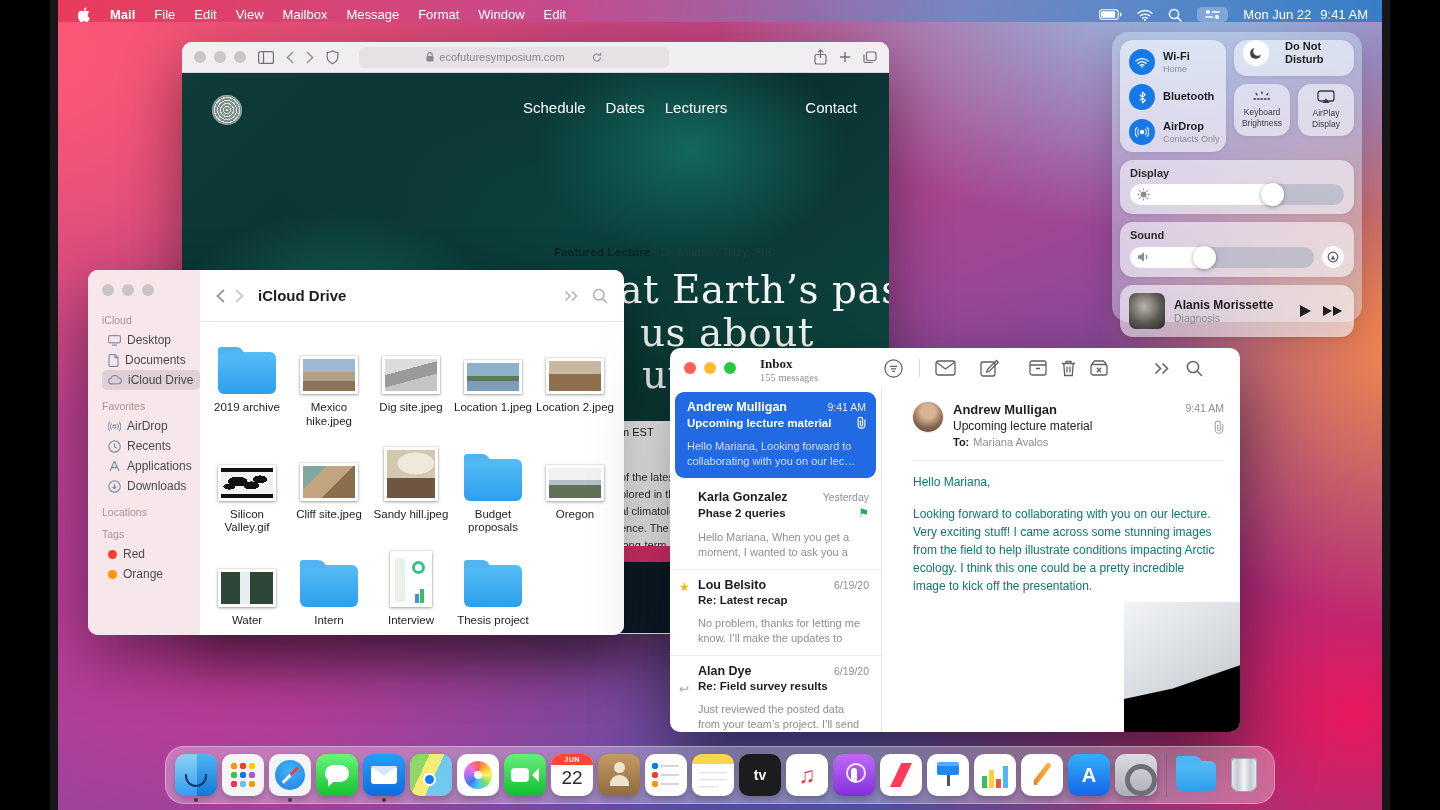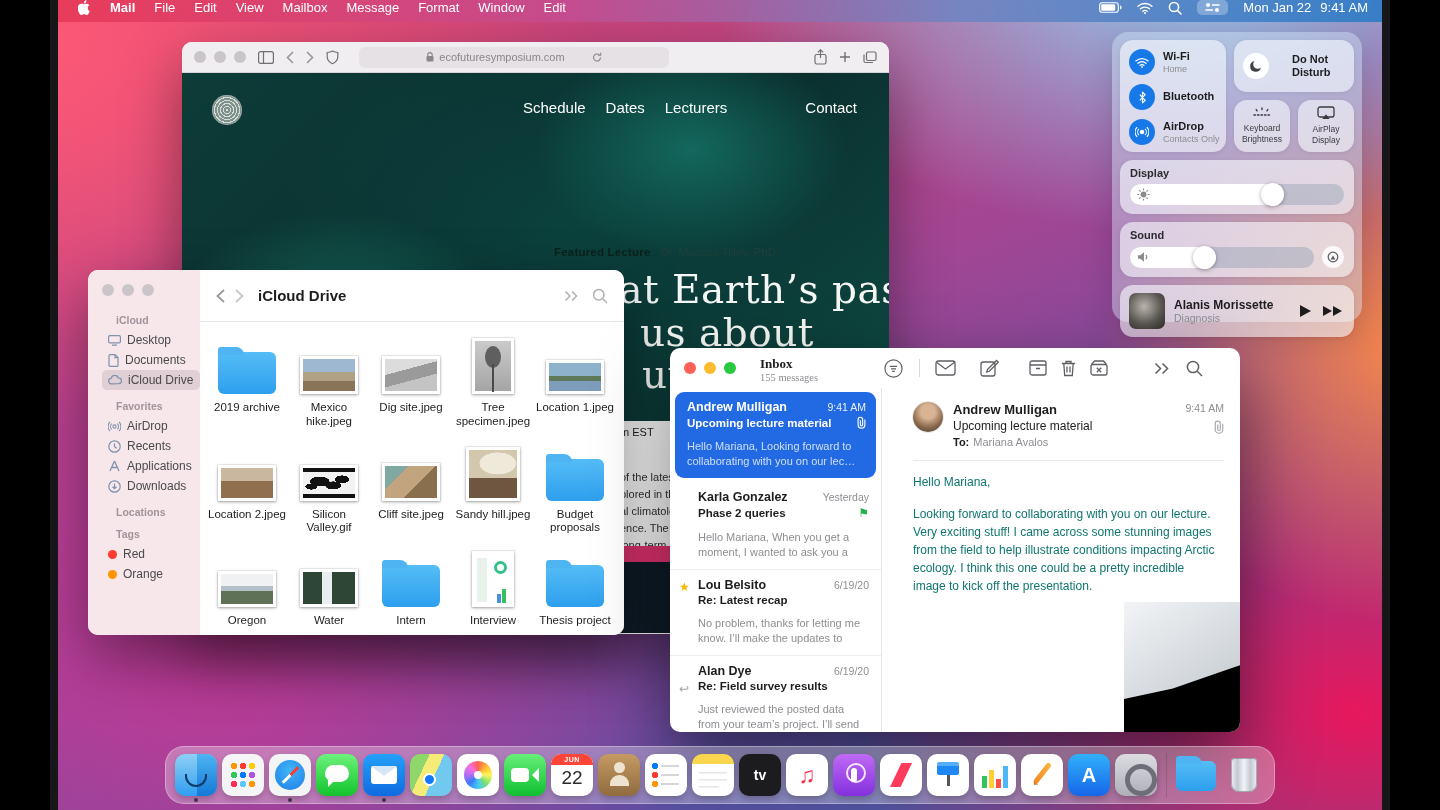--- a/index.html
+++ b/index.html
@@ -8,21 +8,21 @@
     box-shadow:0 0 0 8px #17171a;
     background:
       radial-gradient(900px 500px at 86% -5%, #8fd0f2 0%, rgba(143,208,242,0) 55%),
       radial-gradient(700px 620px at 103% 42%, #ff8a45 0%, rgba(255,138,69,0) 46%),
       radial-gradient(900px 700px at 98% 88%, #e8175d 0%, rgba(232,23,93,0) 55%),
       radial-gradient(1000px 620px at -5% 6%, #ff5a77 0%, rgba(255,90,119,0) 60%),
       radial-gradient(820px 720px at 12% 78%, #c23a97 0%, rgba(194,58,151,0) 62%),
       linear-gradient(160deg,#e0446e 0%,#a04694 45%,#5b4fa4 78%,#3d5f9f 100%);
   }
   
-  .menubar { position:absolute; top:0; left:0; right:0; height:22px; display:flex; align-items:flex-start;
+  .menubar { position:absolute; top:0; left:0; right:0; height:22px; display:flex; align-items:flex-end;
     padding:0 14px 0 20px; color:#fff; font-size:13px; z-index:50;
     background:linear-gradient(90deg, rgba(231,57,88,.92), rgba(196,77,146,.82) 38%, rgba(108,132,194,.82) 68%, rgba(47,124,198,.92));
   }
   .mb-left { display:flex; align-items:center; gap:19px; }
   .mb-apple { font-size:13px; }
   .mb-app { font-weight:bold; }
   .mb-right { margin-left:auto; display:flex; align-items:center; gap:15px; }
   .mb-ccwrap { background:rgba(255,255,255,.28); border-radius:5px; padding:2px 7px; display:flex; align-items:center; }
   .mb-clock { display:flex; gap:9px; }
   
@@ -55,21 +55,21 @@
   .saf-body { position:relative; height:212px; background:#fff; }
   .frag { position:absolute; left:438px; top:5px; width:220px; font-size:11px; color:#1d1d1f; }
   .frag .est { margin-bottom:31px; }
   .frag p { line-height:1.55; color:#333; }
   .saf-pink { position:absolute; left:0; right:0; top:125px; height:16px; background:#e63472; }
   .saf-dark { position:absolute; left:0; right:0; top:141px; bottom:0; background:#0f1c28; }
   
   #finder { left:30px; top:270px; width:536px; height:365px; z-index:2; background:#fff; }
   .fd-side { position:absolute; left:0; top:0; bottom:0; width:112px; background:rgba(246,229,234,.93); padding:14px 0 0 14px; font-size:12px; color:#3c3c3e; }
   .fd-side .tl-row { margin-bottom:18px; }
-  .fd-h { font-size:10.5px; color:#a0939a; font-weight:bold; margin:10px 0 4px 14px; }
+  .fd-h { font-size:10.5px; color:#a0939a; font-weight:normal; margin:10px 0 4px 0; }
   .fd-it { display:flex; align-items:center; gap:6px; padding:3px 6px; border-radius:5px; color:#4a4a4c; white-space:nowrap; }
   .fd-it.sel { background:rgba(120,100,110,.18); }
   .fd-it svg { flex:0 0 auto; }
   .tagdot { width:9px; height:9px; border-radius:50%; }
   .fd-main { position:absolute; left:112px; top:0; right:0; bottom:0; background:#fff; }
   .fd-head { height:52px; display:flex; align-items:center; padding:0 16px; gap:10px; border-bottom:1px solid #e7e3e7; color:#9a969a; }
   .fd-title { font-size:15px; font-weight:bold; color:#1d1d1f; margin-left:4px; }
   .fd-head .right { margin-left:auto; display:flex; gap:14px; align-items:center; }
   .grid { display:flex; flex-wrap:wrap; padding:8px 4px 0 6px; }
   .cell { width:82px; margin-bottom:8px; display:flex; flex-direction:column; align-items:center; }
@@ -147,21 +147,21 @@
   #cc { position:absolute; left:1054px; top:32px; width:250px; height:290px; border-radius:16px; z-index:3;
     background:rgba(208,228,244,.42); box-shadow:0 12px 34px rgba(0,0,0,.16); padding:8px; }
   .cc-card { background:rgba(248,251,255,.6); border-radius:13px; box-shadow:0 1px 5px rgba(0,0,0,.08); }
   .cc-top { display:flex; gap:8px; }
   .cc-conn { width:106px; height:112px; padding:9px 0 0 9px; }
   .cc-row { display:flex; align-items:center; gap:8px; margin-bottom:9px; }
   .cc-circ { width:26px; height:26px; border-radius:50%; background:#1779e8; display:flex; align-items:center; justify-content:center; flex:0 0 auto; }
   .cc-lab { font-size:11px; font-weight:bold; color:#1d1d1f; line-height:1.2; }
   .cc-sub { font-size:9px; color:#8c8c91; }
   .cc-rightcol { width:120px; }
-  .cc-dnd { height:52px; display:flex; align-items:center; gap:23px; padding-left:9px; margin-bottom:8px; }
+  .cc-dnd { height:36px; display:flex; align-items:flex-start; gap:16px; padding-left:9px; margin-bottom:8px; }
   .cc-circ.white { background:rgba(255,255,255,.95); }
   .cc-btns { display:flex; gap:8px; }
   .cc-btn { width:56px; height:52px; display:flex; flex-direction:column; align-items:center; justify-content:center; gap:4px; text-align:center; }
   .cc-btn .bl { font-size:8.5px; color:#3a3a3e; line-height:1.25; }
   .cc-slidecard { margin-top:8px; padding:7px 10px 9px; }
   .cc-name { font-size:11px; font-weight:bold; color:#2b2b2e; margin-bottom:5px; }
   .track { position:relative; height:21px; border-radius:11px; background:rgba(125,146,168,.35); }
   .fill { position:absolute; left:0; top:0; bottom:0; border-radius:11px; background:#fff; }
   .knob { position:absolute; right:0; top:-1px; width:23px; height:23px; border-radius:50%; background:#fff; box-shadow:0 1px 4px rgba(0,0,0,.35); }
   .tico { position:absolute; left:7px; top:4px; color:#8a8a8e; }
@@ -298,21 +298,21 @@
       </span>
       <span class="mb-ccwrap">
         <svg width="17" height="11" viewBox="0 0 17 11">
             <circle cx="4" cy="3" r="2" fill="#fff"></circle>
             <line x1="8.5" y1="3" x2="15" y2="3" stroke="#fff" stroke-width="1.6" stroke-linecap="round"></line>
             <line x1="2" y1="8" x2="8.5" y2="8" stroke="#fff" stroke-width="1.6" stroke-linecap="round"></line>
             <circle cx="13" cy="8" r="2" fill="#fff"></circle>
           </svg>
       </span>
       <span class="mb-clock">
-        <span>Mon Jan 22</span>
+        <span>Mon Jun 22</span>
         <span>9:41 AM</span>
       </span>
     </div>
   </div>
 
   <div class="window" id="safari">
     <div class="saf-toolbar">
       <span class="tl-row">
           <span class="tl"></span>
           <span class="tl"></span>
@@ -530,29 +530,20 @@
         <div class="cell">
             <div class="ficon">
               <div class="thumb t-dig">
                 <div></div>
               </div>
             </div>
             <div class="flabel">Dig site.jpeg</div>
           </div>
         <div class="cell">
             <div class="ficon">
-              <div class="thumb t-tree">
-                <div></div>
-                <i></i>
-              </div>
-            </div>
-            <div class="flabel">Tree specimen.jpeg</div>
-          </div>
-        <div class="cell">
-            <div class="ficon">
               <div class="thumb t-loc1">
                 <div></div>
               </div>
             </div>
             <div class="flabel">Location 1.jpeg</div>
           </div>
         <div class="cell">
             <div class="ficon">
               <div class="thumb t-loc2">
                 <div></div>

